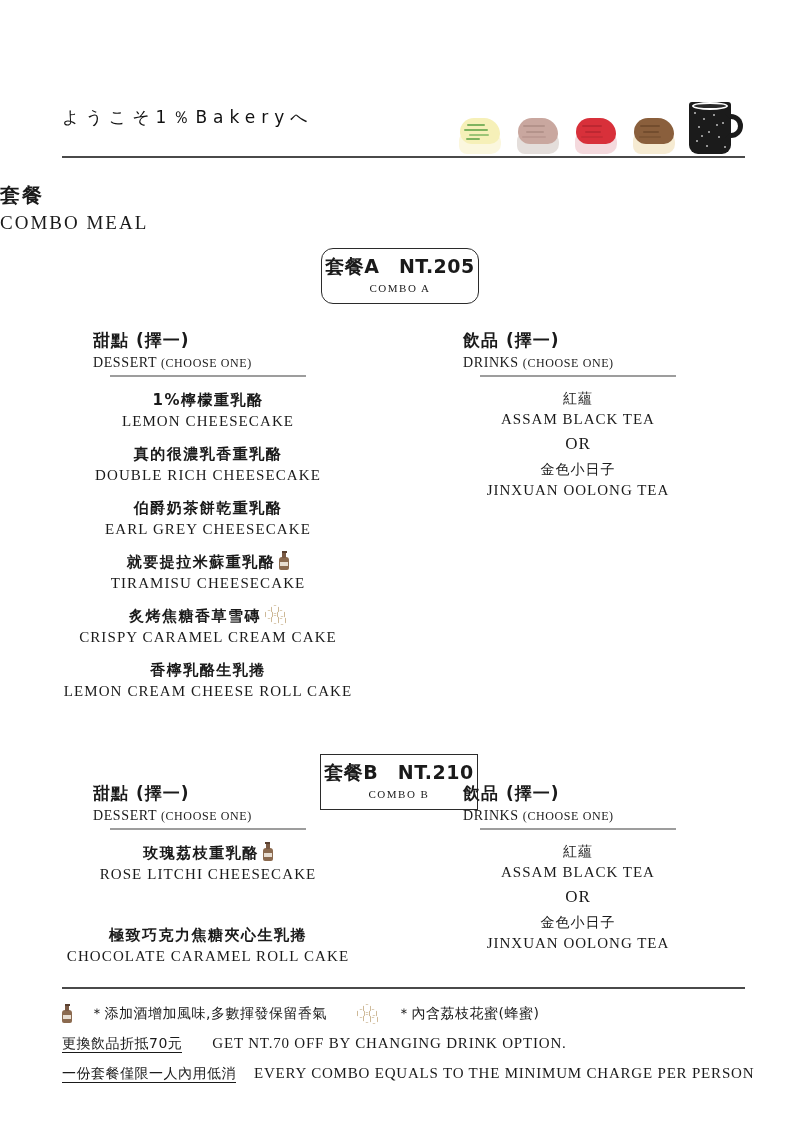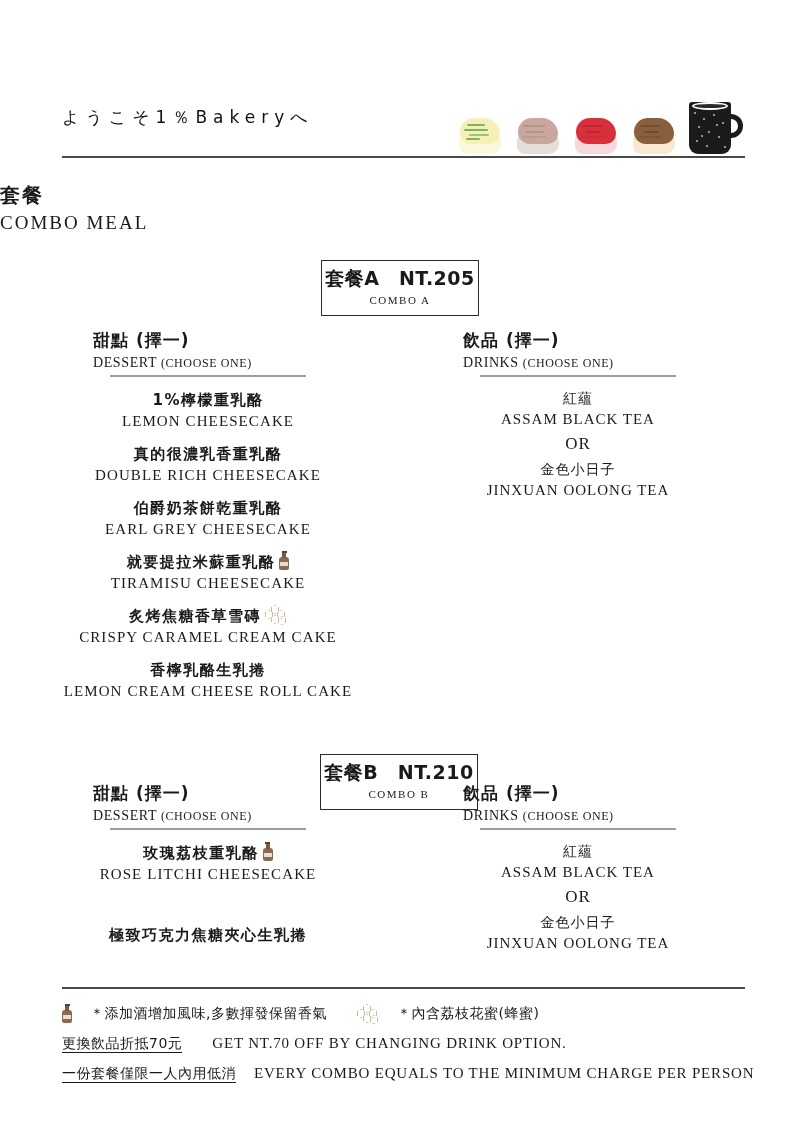--- a/index.html
+++ b/index.html
@@ -172,21 +172,21 @@
     font-weight: 700;
     line-height: 24px;
     letter-spacing: 0.5px;
     font-family: "DejaVu Sans", "Liberation Sans", sans-serif;
   }
   .combo-box .name {
     font-size: 11px;
     letter-spacing: 1.5px;
     line-height: 20px;
   }
-  #combo-a-box { left: 321px; top: 260px; }
+  #combo-a-box { left: 321px; top: 248px; border-radius: 12px; }
   #combo-b-box { left: 320px; top: 706px; margin-top: 48px; }
 
   
   .col-head {
     position: absolute;
     text-align: left;
     width: 230px;
   }
   .col-head .cn {
     font-size: 17px;
@@ -488,20 +488,21 @@
     <div class="underline"></div>
   </div>
 
   <div class="item-list" style="left:43px; top:842px;">
     <div class="item" style="margin-bottom:40px;">
       <div class="cn"><span>玫瑰荔枝重乳酪</span><span class="ic ic-bottle"><span class="bd"></span><span class="neck"></span><span class="cap"></span><span class="lbl"></span></span></div>
       <div class="en">ROSE LITCHI CHEESECAKE</div>
     </div>
     <div class="item">
       <div class="cn">極致巧克力焦糖夾心生乳捲</div>
+      <div class="en">CHOCOLATE CARAMEL ROLL CAKE</div>
     </div>
   </div>
 
   <div class="drink-list" style="left:458px; top:841px;">
     <div class="drink">
       <div class="cn">紅蘊</div>
       <div class="en">ASSAM BLACK TEA</div>
     </div>
     <div class="or-sep">OR</div>
     <div class="drink">

